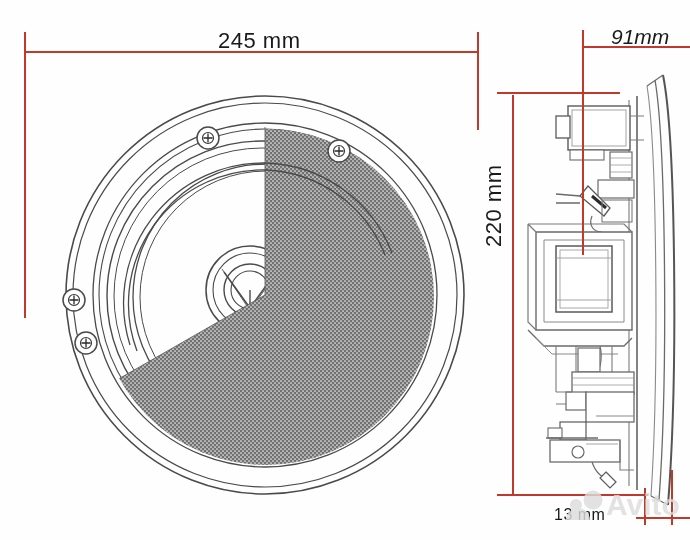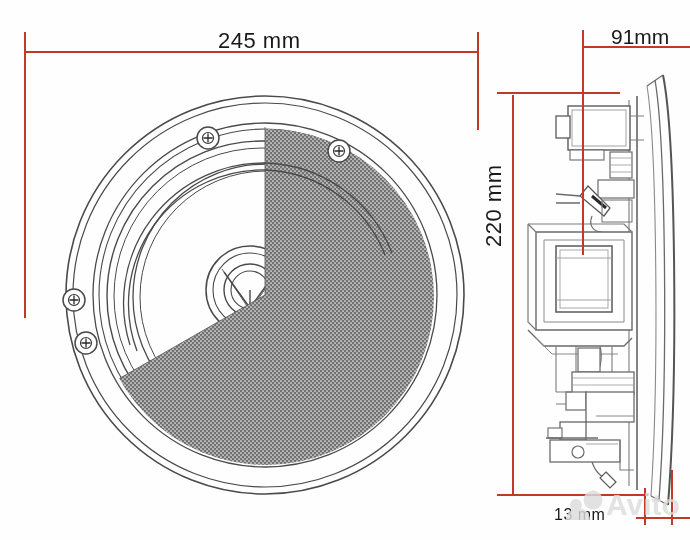--- a/index.html
+++ b/index.html
@@ -28,20 +28,21 @@
   #label-245 {
     left: 218px;
     top: 28px;
     font-size: 22px;
   }
   #label-91 {
     left: 611px;
     top: 25px;
     font-size: 21px;
     letter-spacing: 0px;
+    font-style: italic;
   }
   #label-220 {
     left: 481px;
     top: 247px;
     font-size: 22px;
     transform: rotate(-90deg);
     transform-origin: left top;
   }
   #label-13 {
     left: 554px;

